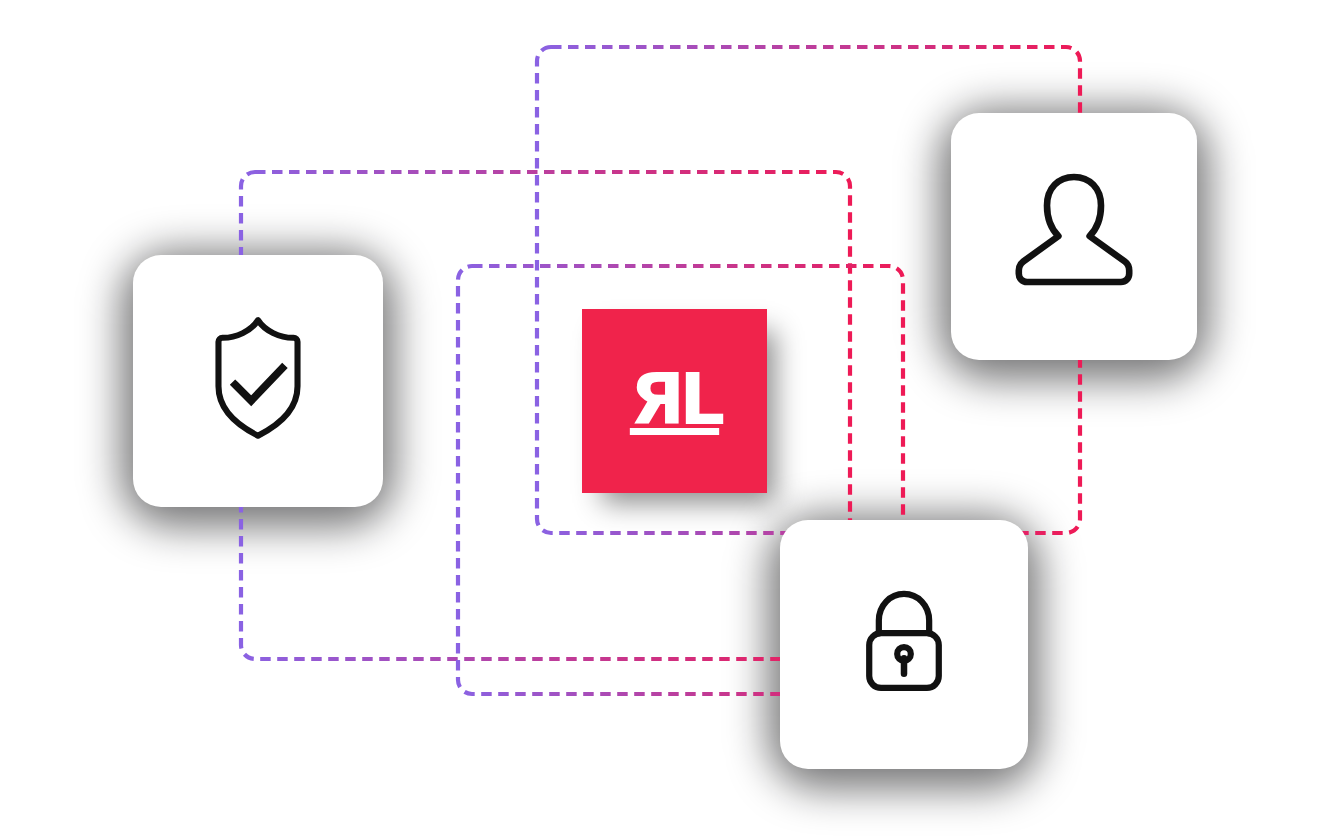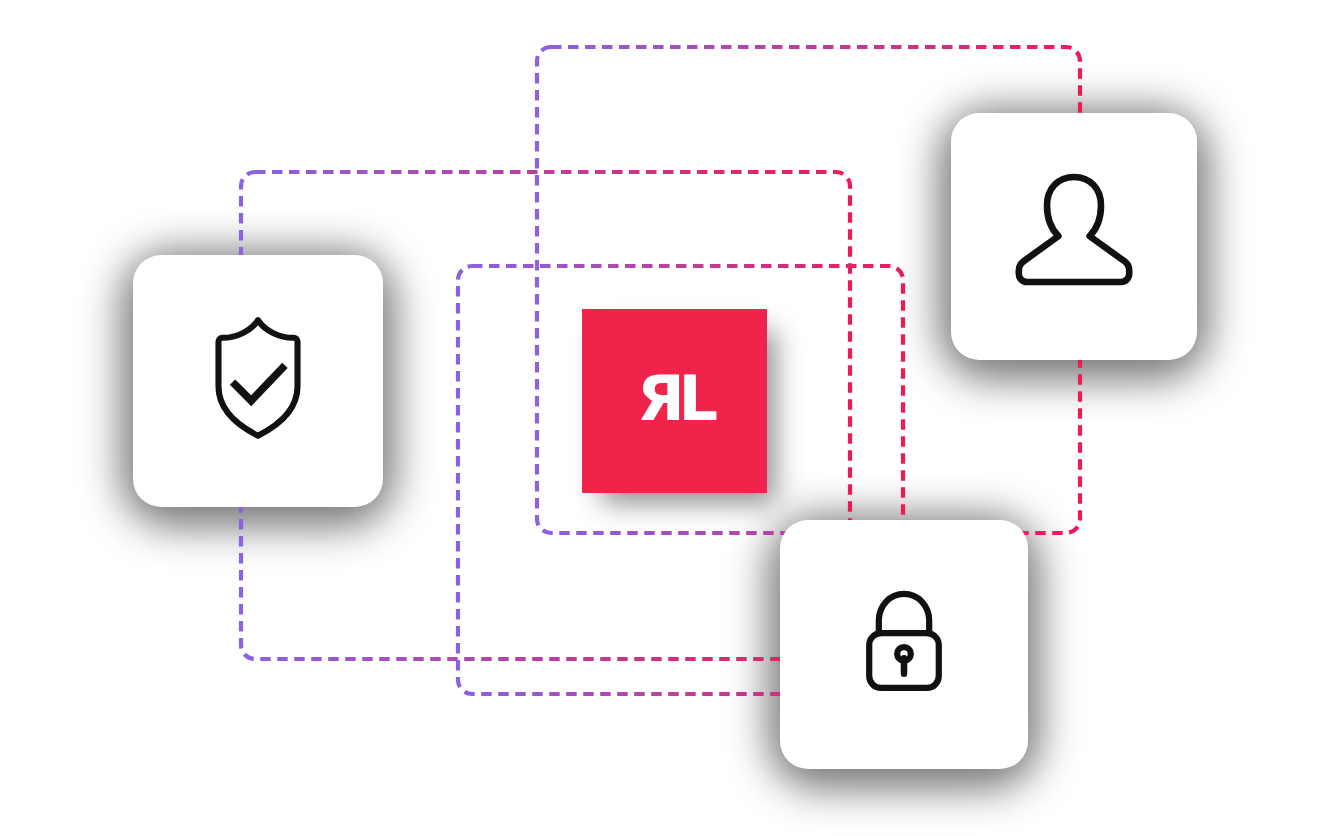--- a/index.html
+++ b/index.html
@@ -47,26 +47,27 @@
   .logo{
     position:absolute;
     left:582px;top:309px;width:185px;height:184px;
     background:#f0234b;
     display:flex;align-items:center;justify-content:center;
     box-shadow:14px 16px 26px -6px rgba(0,0,0,0.45);
     z-index:3;
   }
   .logo-text{
     color:#ffffff;
-    font-size:62px;
+    font-size:72px;
     font-weight:700;
     letter-spacing:-6px;
     line-height:1;
     transform:translateY(-2px);
     user-select:none;
+    text-decoration:underline;
   }
 </style>
 </head>
 <body>
 
 <div class="canvas">
 
   <div class="shadow shadow-shield"></div>
   <div class="shadow shadow-user"></div>
   <div class="shadow shadow-lock"></div>

